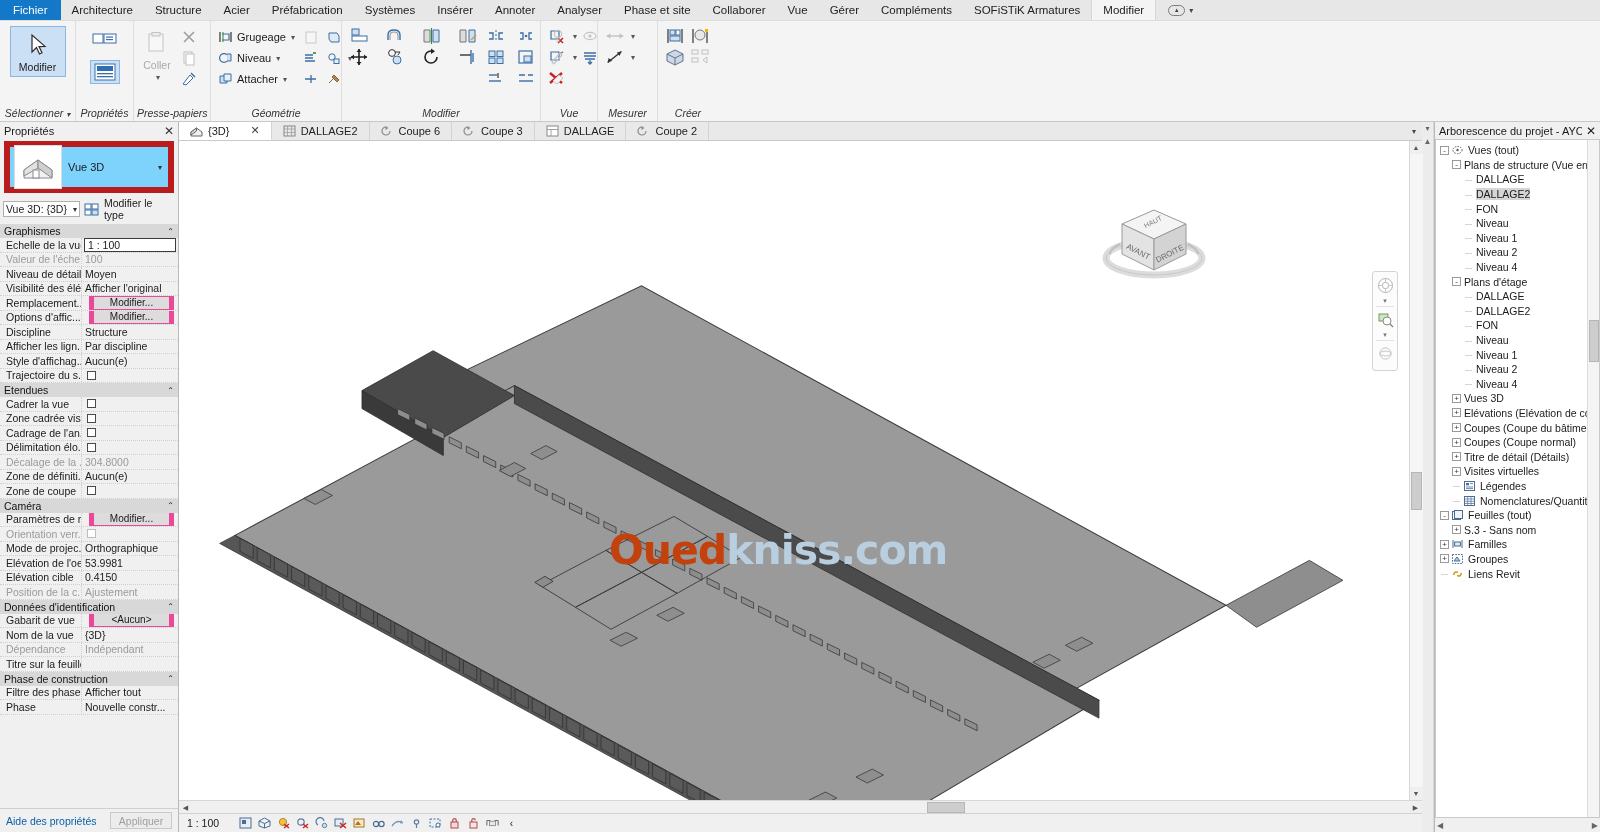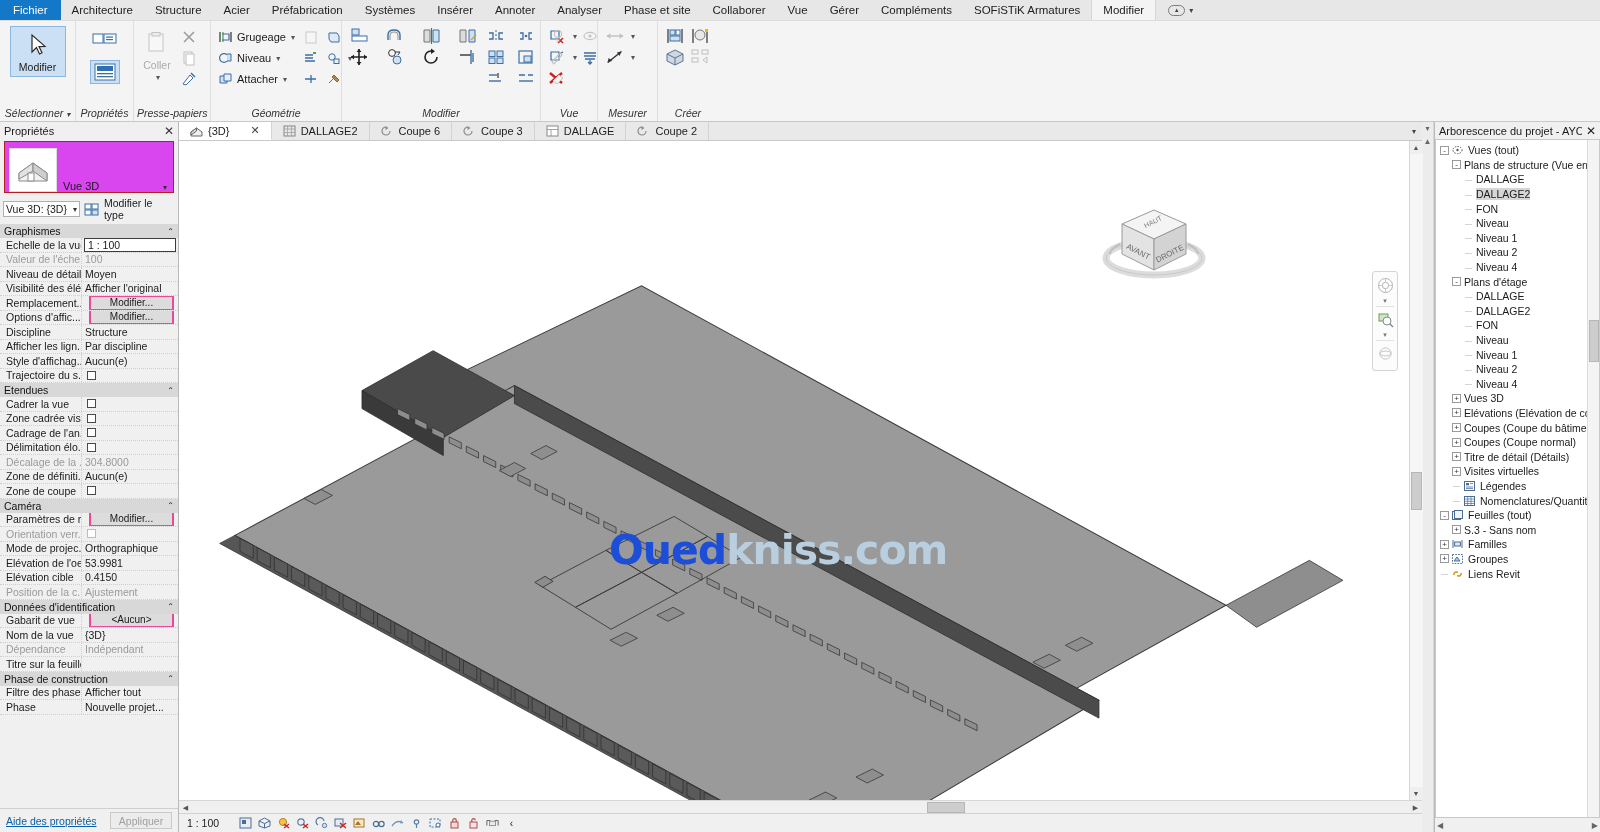--- a/index.html
+++ b/index.html
@@ -61,22 +61,22 @@
   
   .workspace { flex:1; display:flex; min-height:0; background:#f0f0f0; }
 
   
   .props { width:179px; background:#f0f0f0; border-right:1px solid #b9b9b9;
            display:flex; flex-direction:column; }
   .props-head { height:17px; display:flex; align-items:center; padding:0 4px;
                 background:#f0f0f0; font-size:11px; }
   .props-head .t { flex:1; }
   .props-close { font-size:12px; color:#333; cursor:default; }
-  .type-box { margin:2px 4px 0 4px; height:52px; background:#d946ef; border:1px solid #b91c1c;
-              display:flex; align-items:flex-end; gap:6px; padding:0 4px; }
+  .type-box { margin:2px 4px 0 4px; height:52px; background:#7dd3fc; border:6px solid #b91c1c;
+              display:flex; align-items:center; gap:6px; padding:0 4px; }
   .type-thumb { width:48px; height:44px; background:#fff; border:1px solid #dcdcdc;
                 display:flex; align-items:center; justify-content:center; }
   .type-name { flex:1; font-size:11px; }
   .type-caret { font-size:8px; color:#333; padding-right:2px;}
   .sel-row { display:flex; align-items:center; gap:3px; margin:4px 3px 2px 3px; }
   .sel-combo { width:77px; height:16px; background:#fff; border:1px solid #b0b0b0;
                font-size:10.5px; display:flex; align-items:center; padding:0 2px; position:relative;}
   .sel-combo .cv{ flex:1; overflow:hidden; white-space:nowrap;}
   .sel-combo .cc{ font-size:8px; color:#333;}
   .edit-type { display:flex; align-items:center; gap:3px; font-size:10.5px; }
@@ -87,25 +87,25 @@
   .grp .chev{ margin-left:auto; font-size:8px; }
   .prow { height:14.5px; display:flex; align-items:stretch; font-size:10.5px;
           border-bottom:1px dotted #cfcfcf; }
   .pk { width:82px; padding-left:6px; display:flex; align-items:center;
         border-right:1px dotted #cfcfcf; overflow:hidden; white-space:nowrap;}
   .pv { flex:1; padding-left:3px; display:flex; align-items:center; overflow:hidden; white-space:nowrap;}
   .prow.dim .pk, .prow.dim .pv { color:#9a9a9a; }
   .pv.input { background:#fff; border:1px solid #3c3c3c; margin:0 2px; padding-left:3px;}
   .pv.btn { justify-content:center; }
   .pv.btn span { display:block; width:92%; text-align:center; background:#dcdcdc;
-                 border:2px solid #ec4899; font-size:10px; line-height:12px; }
+                 border:5px solid #ec4899; font-size:10px; line-height:12px; }
   .cb { width:9px; height:9px; border:1px solid #4a4a4a; background:#fff; margin-left:2px;}
   .props-foot { height:24px; display:flex; align-items:center; justify-content:space-between;
                 padding:0 6px; border-top:1px solid #cfcfcf;}
-  .props-foot a { color:#0a5fa8; text-decoration:underline; font-size:10.5px; cursor:default;}
+  .props-foot a { color:#0a5fa8; font-size:10.5px; cursor:default;}
   .apply-btn { width:62px; height:17px; background:#ececec; border:1px solid #c9c9c9;
                color:#a0a0a0; font-size:10.5px; display:flex; align-items:center; justify-content:center;}
 
   
   .center { flex:1; display:flex; flex-direction:column; min-width:0; background:#fff;}
   .doctabs { height:19px; background:#e9e9e9; display:flex; align-items:stretch;
              border-bottom:1px solid #c9c9c9; }
   .dtab { display:flex; align-items:center; gap:5px; padding:0 11px; font-size:11px;
           border-right:1px solid #d3d3d3; white-space:nowrap; color:#222; cursor:default;}
   .dtab.active { background:#fff; border-bottom:1px solid #fff; }
@@ -128,21 +128,21 @@
 
   .statusbar { height:19px; background:#f0f0f0; display:flex; align-items:center;
                gap:0; border-top:1px solid #d2d2d2; padding-left:8px;}
   .scale-txt{ font-size:10.5px; width:52px; }
   .sb-icons{ display:flex; align-items:center; gap:6px; }
   .sb-ic { width:13px; height:13px; display:flex;align-items:center;justify-content:center;}
 
   
   .watermark { position:absolute; left:430px; top:385px; font-size:41px; font-weight:bold;
                letter-spacing:-1px; pointer-events:none; font-family:"DejaVu Sans", sans-serif;}
-  .wm-a { color:#1d4ed8; }
+  .wm-a { color:#c2410c; }
   .wm-b { color:#b9cfe0; }
 
   
   .viewcube{ position:absolute; right:195px; top:55px; width:120px; height:100px;}
   
   .navbar{ position:absolute; right:11px; top:130px; width:26px; height:100px;
            background:#fcfcfc; border:1px solid #d4d4d4; border-radius:3px;
            display:flex; flex-direction:column; align-items:center; padding-top:3px; gap:2px;}
   .nb-item{ width:22px; height:20px; display:flex;align-items:center;justify-content:center;}
   .nb-caret{ font-size:7px; color:#777; height:7px;}
@@ -831,21 +831,21 @@
         <div class="grp">
           <span>Phase de construction</span>
           <span class="chev">⌃</span>
         </div>
         <div class="prow">
             <span class="pk">Filtre des phases</span>
             <span class="pv">Afficher tout</span>
           </div>
         <div class="prow">
             <span class="pk">Phase</span>
-            <span class="pv">Nouvelle projet...</span>
+            <span class="pv">Nouvelle constr...</span>
           </div>
       </div>
 
       <div class="props-foot">
         <a>Aide des propriétés</a>
         <span class="apply-btn">Appliquer</span>
       </div>
     </div>
 
     <div class="center">

